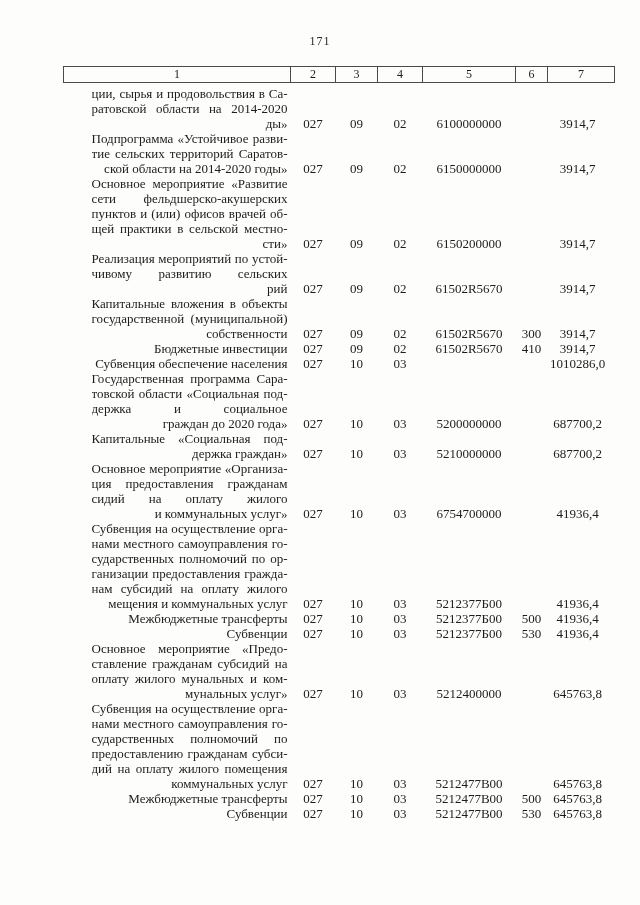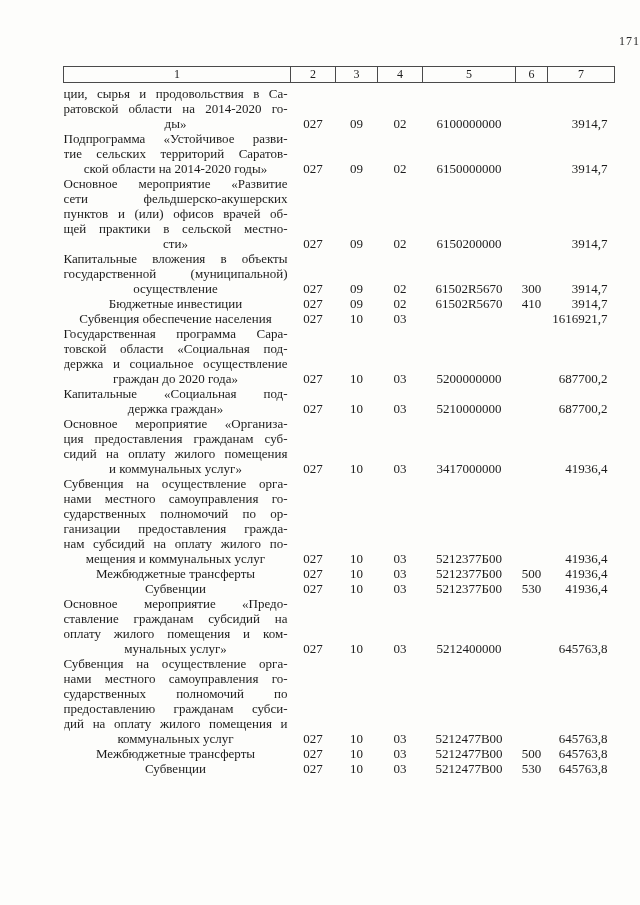--- a/index.html
+++ b/index.html
@@ -10,21 +10,21 @@
     color: #1c1c1c;
     font-family: "Liberation Serif", "DejaVu Serif", serif;
     position: relative;
     overflow: hidden;
   }
   .page-number {
     position: absolute;
     top: 34px;
     left: 0;
     width: 640px;
-    text-align: right;
+    text-align: center;
     font-size: 12px;
     letter-spacing: 1px;
     color: #2a2a2a;
   }
   table.budget {
     position: absolute;
     top: 66px;
     left: 63px;
     width: 551px;
     border-collapse: collapse;
@@ -41,33 +41,34 @@
     height: 15px;
     padding: 0;
   }
   tbody td {
     vertical-align: bottom;
     padding: 0;
   }
   tbody tr:first-child td { padding-top: 3px; }
   td.c1 { padding-right: 3px; }
   td.c2, td.c3, td.c4, td.c5, td.c6 { text-align: center; }
-  td.c7 { text-align: right; padding-right: 7px; }
+  td.c7 { text-align: center; padding-right: 7px; }
   .desc-line {
     height: 15px;
     overflow: hidden;
     text-align: justify;
+    margin-left: 28px;
   }
   .desc-line:not(.last)::after {
     content: "";
     display: inline-block;
     width: 100%;
     height: 0;
   }
-  .desc-line.last { text-align: center; }
+  .desc-line.last { text-align: right; }
 </style>
 </head>
 <body>
 
 <div class="page-number">171</div>
 
 <table class="budget">
   <colgroup>
     <col style="width:227px">
     <col style="width:45px">
@@ -125,23 +126,36 @@
         </td>
         <td class="c2">027</td>
         <td class="c3">09</td>
         <td class="c4">02</td>
         <td class="c5">6150200000</td>
         <td class="c6"></td>
         <td class="c7">3914,7</td>
       </tr>
       <tr>
         <td class="c1">
+          <div class="desc-line">Реализация мероприятий по устой-</div>
+          <div class="desc-line">чивому развитию сельских террито-</div>
+          <div class="desc-line last">рий</div>
+        </td>
+        <td class="c2">027</td>
+        <td class="c3">09</td>
+        <td class="c4">02</td>
+        <td class="c5">61502R5670</td>
+        <td class="c6"></td>
+        <td class="c7">3914,7</td>
+      </tr>
+      <tr>
+        <td class="c1">
           <div class="desc-line">Капитальные вложения в объекты</div>
           <div class="desc-line">государственной (муниципальной)</div>
-          <div class="desc-line last">осуществление</div>
+          <div class="desc-line last">собственности</div>
         </td>
         <td class="c2">027</td>
         <td class="c3">09</td>
         <td class="c4">02</td>
         <td class="c5">61502R5670</td>
         <td class="c6">300</td>
         <td class="c7">3914,7</td>
       </tr>
       <tr>
         <td class="c1">
@@ -156,21 +170,21 @@
       </tr>
       <tr>
         <td class="c1">
           <div class="desc-line last">Субвенция обеспечение населения</div>
         </td>
         <td class="c2">027</td>
         <td class="c3">10</td>
         <td class="c4">03</td>
         <td class="c5"></td>
         <td class="c6"></td>
-        <td class="c7">1616921,7</td>
+        <td class="c7">1010286,0</td>
       </tr>
       <tr>
         <td class="c1">
           <div class="desc-line">Государственная программа Сара-</div>
           <div class="desc-line">товской области «Социальная под-</div>
           <div class="desc-line">держка и социальное осуществление</div>
           <div class="desc-line last">граждан до 2020 года»</div>
         </td>
         <td class="c2">027</td>
         <td class="c3">10</td>
@@ -194,21 +208,21 @@
       <tr>
         <td class="c1">
           <div class="desc-line">Основное мероприятие «Организа-</div>
           <div class="desc-line">ция предоставления гражданам суб-</div>
           <div class="desc-line">сидий на оплату жилого помещения</div>
           <div class="desc-line last">и коммунальных услуг»</div>
         </td>
         <td class="c2">027</td>
         <td class="c3">10</td>
         <td class="c4">03</td>
-        <td class="c5">3417000000</td>
+        <td class="c5">6754700000</td>
         <td class="c6"></td>
         <td class="c7">41936,4</td>
       </tr>
       <tr>
         <td class="c1">
           <div class="desc-line">Субвенция на осуществление орга-</div>
           <div class="desc-line">нами местного самоуправления го-</div>
           <div class="desc-line">сударственных полномочий по ор-</div>
           <div class="desc-line">ганизации предоставления гражда-</div>
           <div class="desc-line">нам субсидий на оплату жилого по-</div>
@@ -240,21 +254,21 @@
         <td class="c3">10</td>
         <td class="c4">03</td>
         <td class="c5">5212377Б00</td>
         <td class="c6">530</td>
         <td class="c7">41936,4</td>
       </tr>
       <tr>
         <td class="c1">
           <div class="desc-line">Основное мероприятие «Предо-</div>
           <div class="desc-line">ставление гражданам субсидий на</div>
-          <div class="desc-line">оплату жилого помещения и ком-</div>
+          <div class="desc-line">оплату жилого мунальных и ком-</div>
           <div class="desc-line last">мунальных услуг»</div>
         </td>
         <td class="c2">027</td>
         <td class="c3">10</td>
         <td class="c4">03</td>
         <td class="c5">5212400000</td>
         <td class="c6"></td>
         <td class="c7">645763,8</td>
       </tr>
       <tr>

